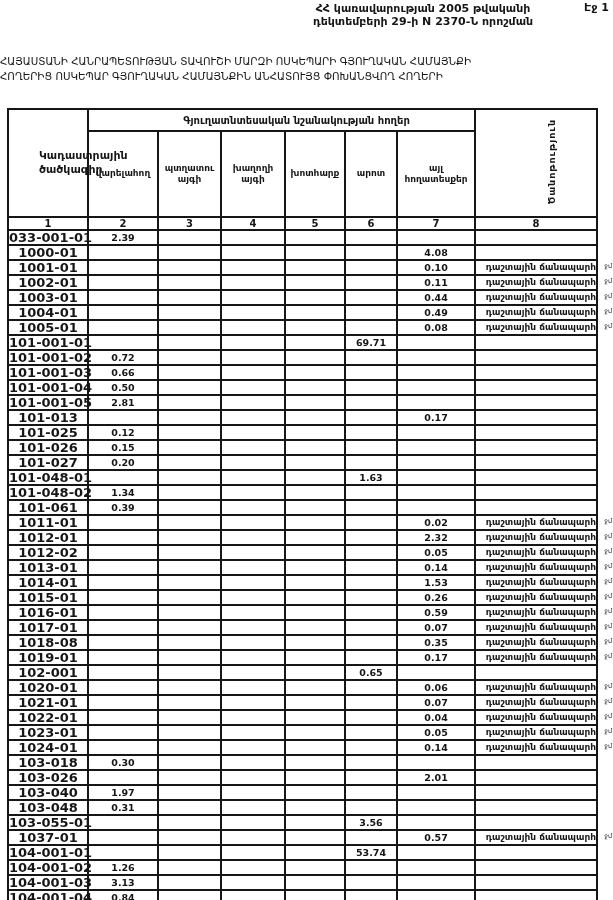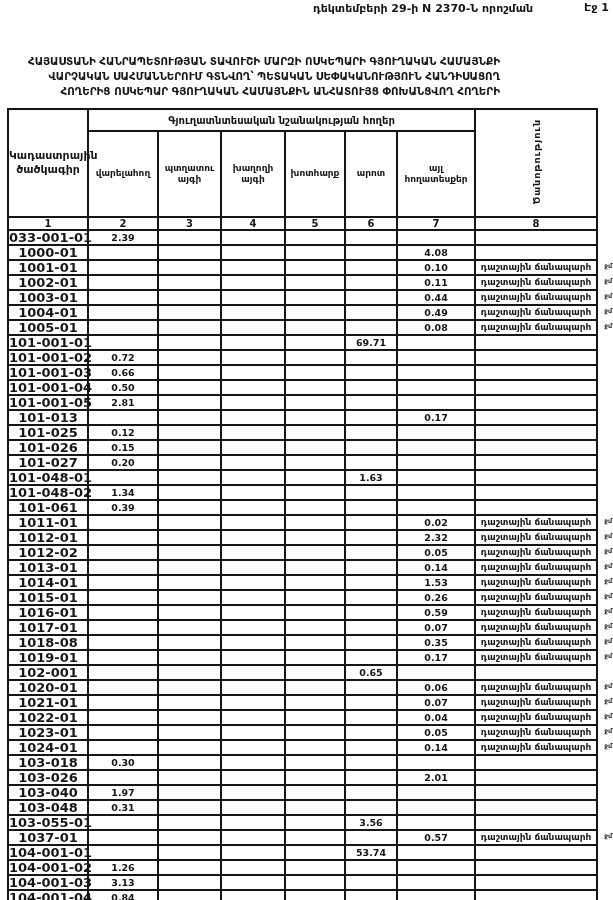--- a/index.html
+++ b/index.html
@@ -4,53 +4,53 @@
 <style>
   html,body { margin:0; padding:0; background:#e8e8e8; }
   .page {
     position:relative; width:613px; height:900px; background:#ffffff;
     font-family:"DejaVu Sans", sans-serif; color:#151515; overflow:hidden;
     margin:0 auto; box-shadow:0 0 4px rgba(0,0,0,.3);
   }
   .page-number { position:absolute; top:1px; right:4px; font-size:11px; font-weight:700; }
   .annex-header { position:absolute; top:3px; right:10px; width:360px; text-align:center;
     font-size:11px; font-weight:700; line-height:1.18; }
-  .doc-title { position:absolute; top:54px; left:0; width:500px; text-align:right;
-    font-size:10.3px; font-weight:700; line-height:1.45; letter-spacing:0; }
+  .doc-title { position:absolute; top:54px; left:0; width:500px; text-align:left;
+    font-size:10.3px; font-weight:400; line-height:1.45; letter-spacing:0; }
   table.land { position:absolute; top:108px; left:7px; width:589px; height:786px;
     border-collapse:collapse; table-layout:fixed; border:2px solid #0e0e0e; }
   th, td { border:2px solid #161616; padding:0; text-align:center; vertical-align:middle;
     font-weight:700; color:#161616; }
-  .r-group th { font-size:10px; height:20px; }
+  .r-group th { font-size:10px; height:20px;padding-left:30px; }
   .r-labels th { font-size:9px; height:84px; padding:0 2px; line-height:1.25; font-weight:700; }
   th.col1h { font-size:11px; line-height:1.3; }
   th.noteh { vertical-align:middle; }
   .vtext { writing-mode:vertical-rl; transform:rotate(180deg); display:inline-block;
     font-size:9.5px; font-weight:700; letter-spacing:1px; }
   .r-nums td { font-size:10px; height:11px; line-height:1; }
   tbody td { font-size:9.5px; line-height:1; white-space:nowrap; overflow:visible; }
   tbody td.code { font-size:13px; }
-  tbody td.note-cell { text-align:center; font-size:9px; position:relative; }
+  tbody td.note-cell { text-align:right; font-size:9px; position:relative; }
   .edge-mark { position:absolute; right:-16px; top:2px; font-size:6.5px; color:#2a2a2a;
-    font-weight:700; letter-spacing:0; }
+    font-weight:400; letter-spacing:0; }
 </style>
 </head>
 <body>
 
 <div class="page">
 
   <div class="page-number">Էջ 1</div>
 
   <div class="annex-header">
+    <div>ՀՀ կառավարության 2005 թվականի</div>
     <div>դեկտեմբերի 29-ի N 2370-Ն որոշման</div>
   </div>
 
   <div class="doc-title">
     <div>ՀԱՅԱՍՏԱՆԻ ՀԱՆՐԱՊԵՏՈՒԹՅԱՆ ՏԱՎՈՒՇԻ ՄԱՐԶԻ ՈՍԿԵՊԱՐԻ ԳՅՈՒՂԱԿԱՆ ՀԱՄԱՅՆՔԻ</div>
-    <div>ՎԱՐՉԱԿԱՆ ՍԱՀՄԱՆՆԵՐՈՒՄ ԳՏՆՎՈՂ՝ ՊԵՏԱԿԱՆ ՍԵՓԱԿԱՆՈՒԹՅՈՒՆ ՀԱՆԴԻՍԱՑՈՂ</div>
     <div>ՀՈՂԵՐԻՑ ՈՍԿԵՊԱՐ ԳՅՈՒՂԱԿԱՆ ՀԱՄԱՅՆՔԻՆ ԱՆՀԱՏՈՒՅՑ ՓՈԽԱՆՑՎՈՂ ՀՈՂԵՐԻ</div>
   </div>
 
   <table class="land">
     <colgroup>
       <col style="width:80px">
         <col style="width:70px">
         <col style="width:63px">
       <col style="width:64px">
         <col style="width:60px">

